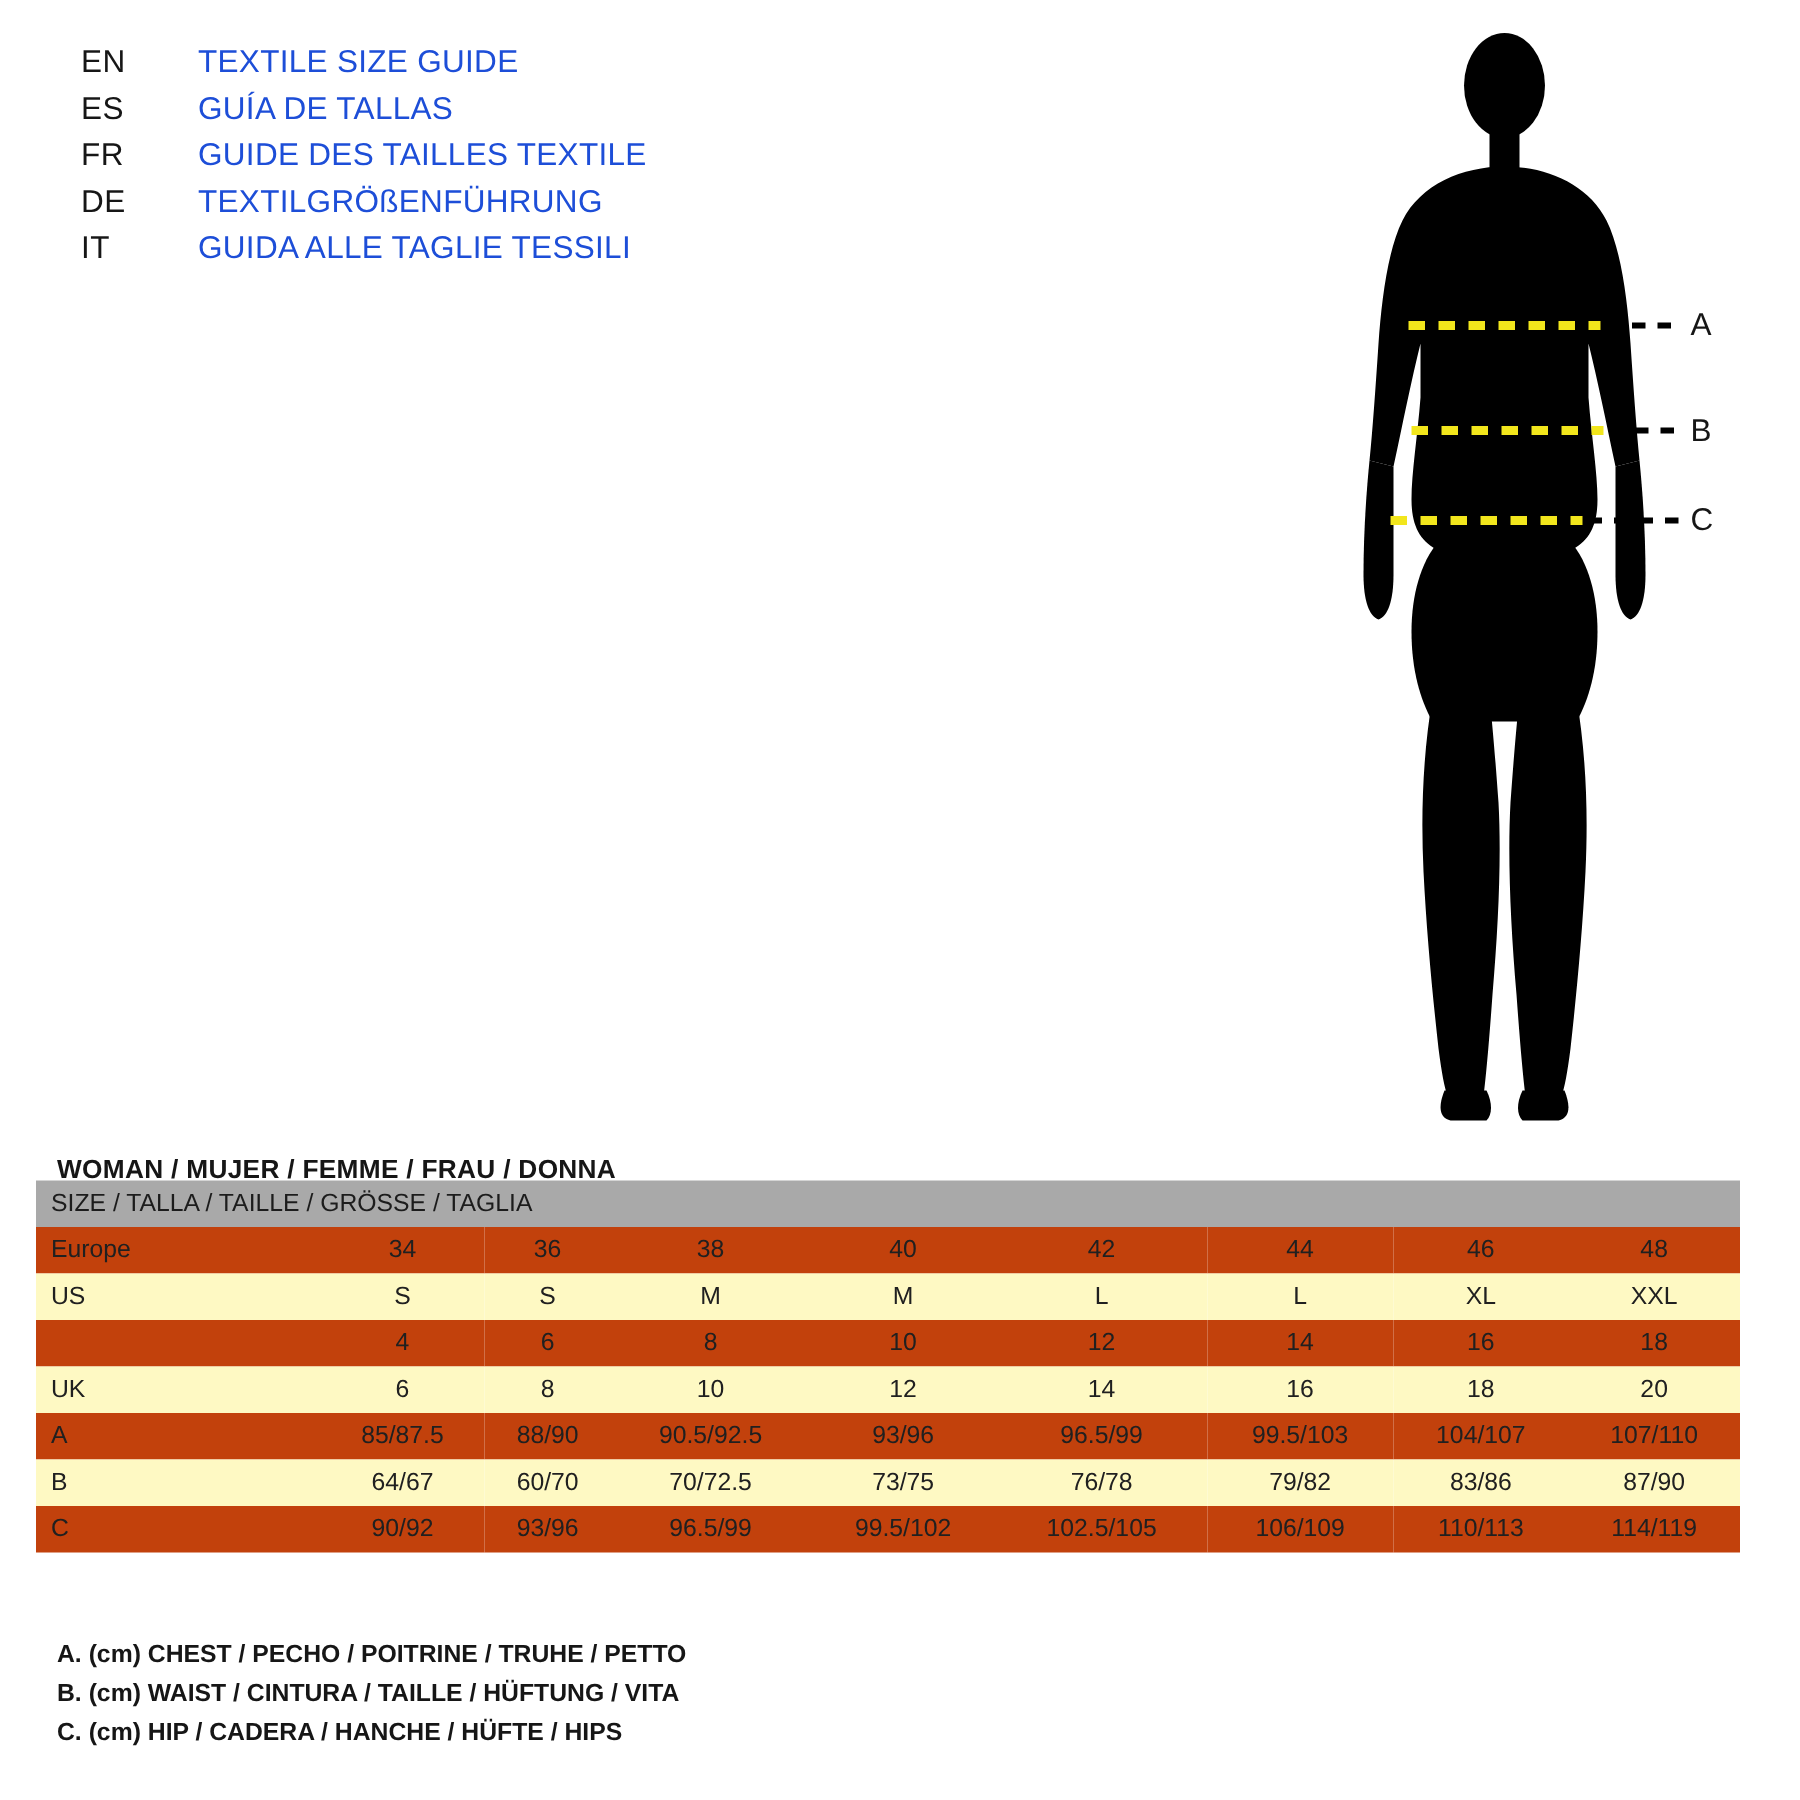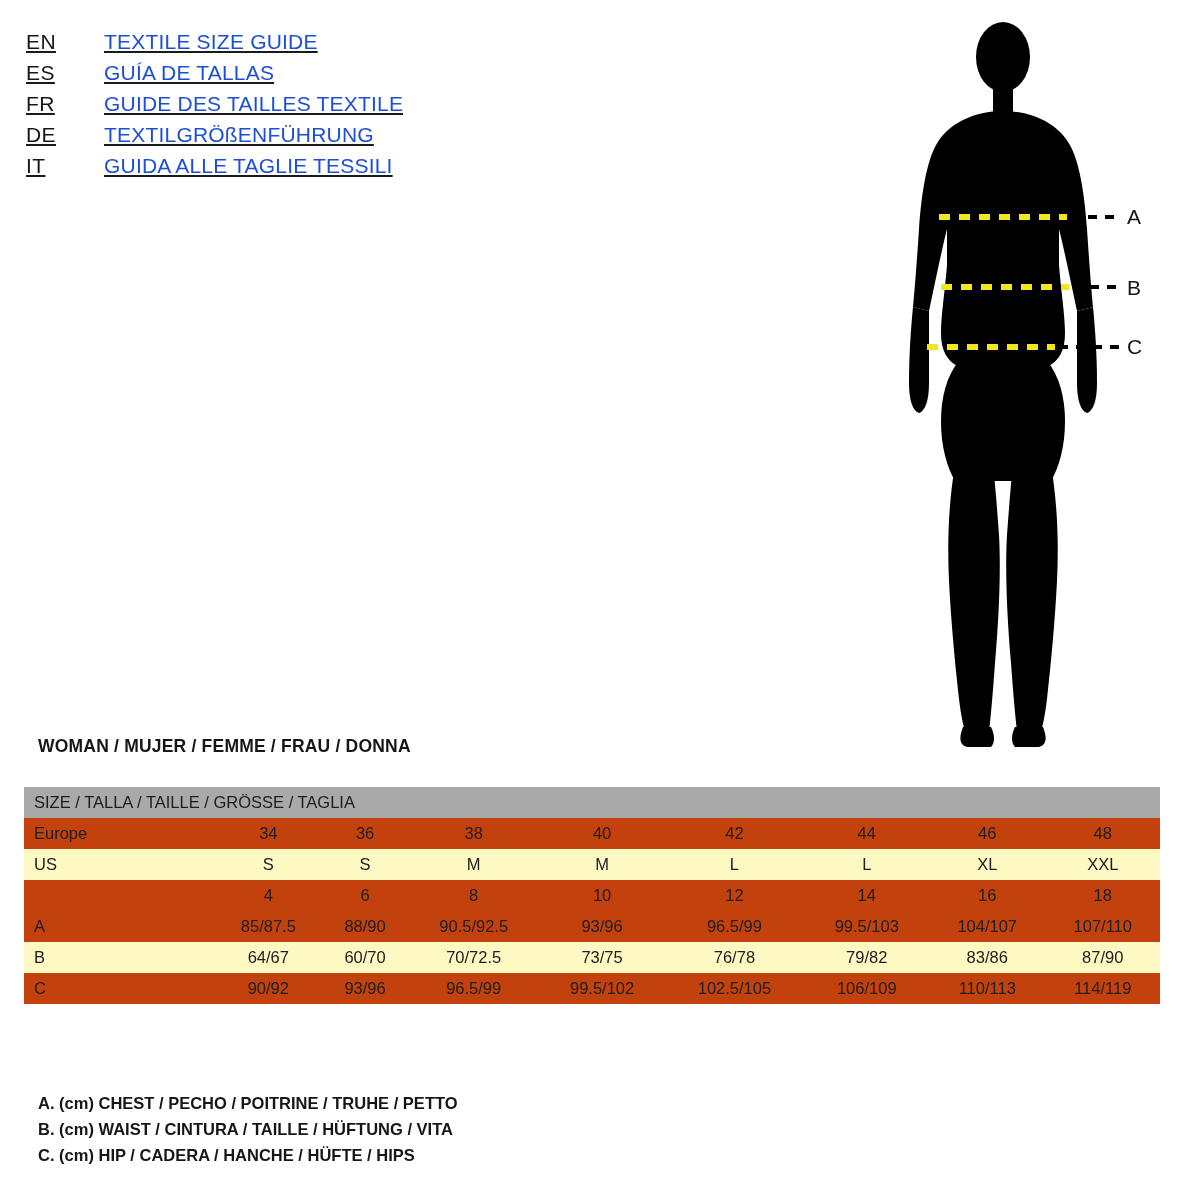--- a/index.html
+++ b/index.html
@@ -15,24 +15,23 @@
   .page {
     position: relative;
     width: 1200px;
     height: 1200px;
     overflow: hidden;
   }
 
   
   .titles {
     position: absolute;
-    left: 26px;
+    left: 54px;
     top: 30px;
     width: 520px;
-    text-decoration: underline;
   }
   .title-row {
     display: flex;
     align-items: baseline;
     height: 31px;
   }
   .title-lang {
     width: 78px;
     font-size: 21px;
     letter-spacing: 0.4px;
@@ -61,21 +60,21 @@
     color: #161616;
   }
   .marker-a { left: 272px; top: 190px; }
   .marker-b { left: 272px; top: 261px; }
   .marker-c { left: 272px; top: 320px; }
 
   
   .section-title {
     position: absolute;
     left: 38px;
-    top: 736px;
+    top: 769px;
     font-size: 17.5px;
     font-weight: bold;
     letter-spacing: 0.2px;
     color: #161616;
   }
 
   .size-table {
     position: absolute;
     left: 24px;
     top: 787px;
@@ -268,20 +267,31 @@
         <td>4</td>
         <td>6</td>
         <td>8</td>
         <td>10</td>
         <td>12</td>
         <td>14</td>
         <td>16</td>
         <td>18</td>
       </tr>
 
+      <tr class="row-alt">
+        <td class="row-head">UK</td>
+        <td>6</td>
+        <td>8</td>
+        <td>10</td>
+        <td>12</td>
+        <td>14</td>
+        <td>16</td>
+        <td>18</td>
+        <td>20</td>
+      </tr>
 
       <tr class="row-plain">
         <td class="row-head">A</td>
         <td>85/87.5</td>
         <td>88/90</td>
         <td>90.5/92.5</td>
         <td>93/96</td>
         <td>96.5/99</td>
         <td>99.5/103</td>
         <td>104/107</td>

